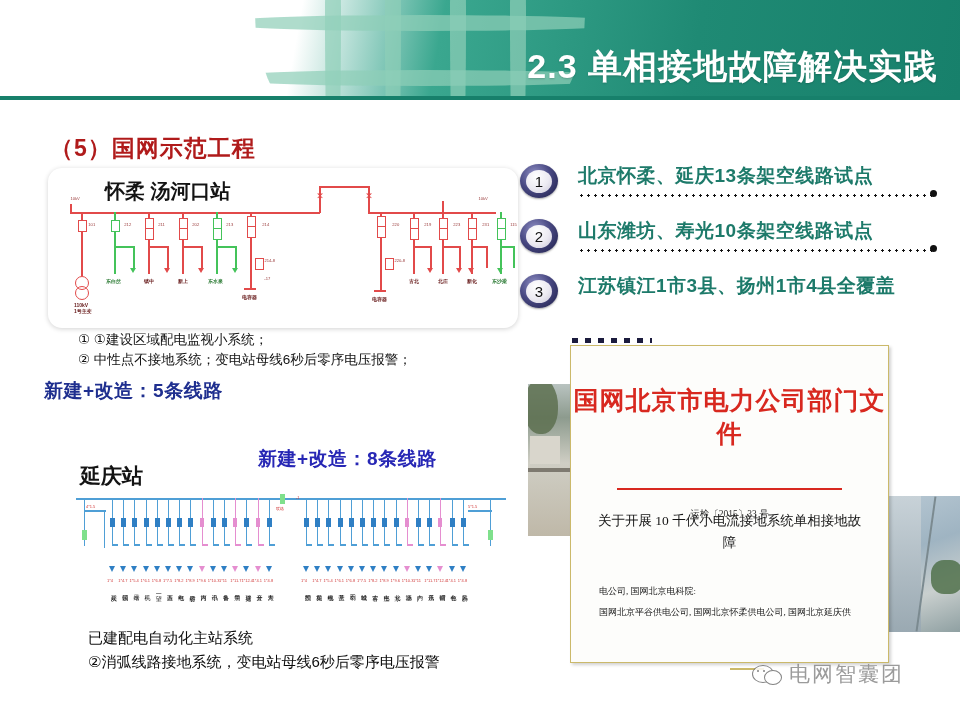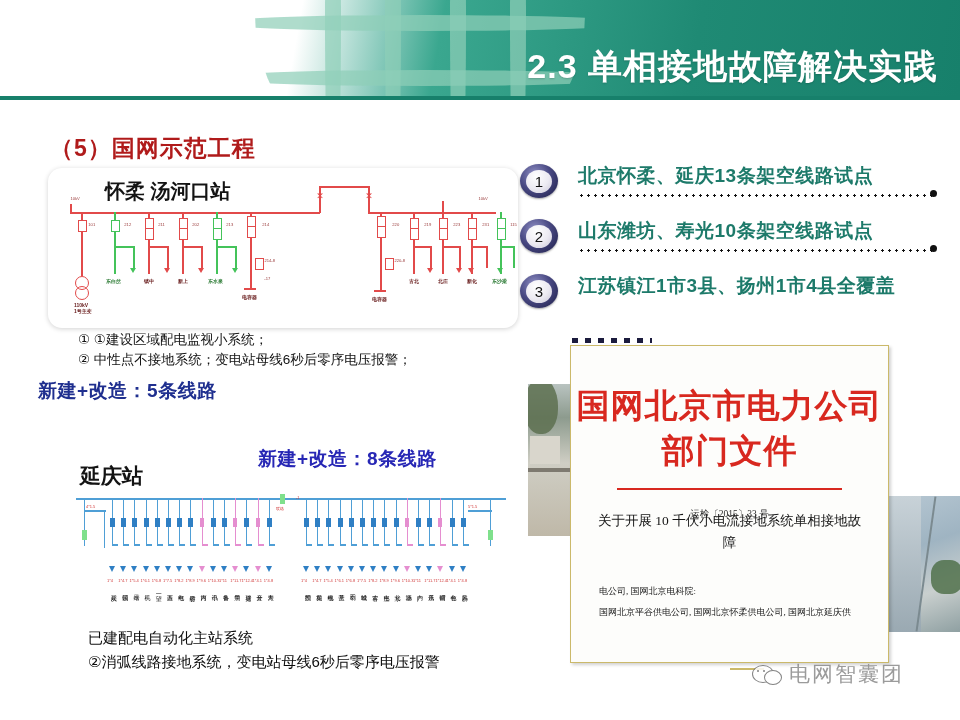--- a/index.html
+++ b/index.html
@@ -40,21 +40,21 @@
   .d1 .x{position:absolute;width:8px;height:8px;color:#e24a4a;font-size:9px;line-height:8px;text-align:center;}
   .d1 .tiny{position:absolute;font-size:4.5px;color:#9a3b3b;white-space:nowrap;transform:scale(.92);}
   .d1 .tinyb{position:absolute;font-size:5px;color:#6b2020;font-weight:bold;white-space:nowrap;}
   .d1 .arrow{position:absolute;width:0;height:0;border-left:3px solid transparent;border-right:3px solid transparent;border-top:5px solid #e24a4a;}
   .d1 .arrowG{position:absolute;width:0;height:0;border-left:3px solid transparent;border-right:3px solid transparent;border-top:5px solid #44c35a;}
   .d1 .ring{position:absolute;width:12px;height:12px;border:1.5px solid #e24a4a;border-radius:50%;}
   .d1 .cap{position:absolute;width:12px;height:2px;background:#e24a4a;}
 
   
   .notes1{position:absolute;left:78px;top:330px;font-size:13.5px;color:#121212;line-height:20px;white-space:nowrap;}
-  .blue1{position:absolute;left:38px;top:378px;font-size:19px;font-weight:bold;color:#1f2f8f;letter-spacing:.5px;}
+  .blue1{position:absolute;left:44px;top:378px;font-size:19px;font-weight:bold;color:#1f2f8f;letter-spacing:.5px;}
   .blue2{position:absolute;left:258px;top:446px;font-size:19px;font-weight:bold;color:#2727b5;letter-spacing:.5px;}
   .notes2{position:absolute;left:88px;top:626px;font-size:15px;color:#0d0d0d;line-height:24px;white-space:nowrap;}
 
   
   .card2-title{position:absolute;left:80px;top:462px;font-size:21px;font-weight:bold;color:#131313;}
   .d2{position:absolute;left:70px;top:492px;width:445px;height:128px;background:#fff;overflow:hidden;}
   .d2 .bus{position:absolute;height:1.5px;background:#4f9fd6;}
   .d2 .fdr{position:absolute;width:1px;background:#4f9fd6;}
   .d2 .blk{position:absolute;width:5px;height:9px;background:#2f7fc4;}
   .d2 .blkp{position:absolute;width:4px;height:9px;background:#e58ed0;}
@@ -90,21 +90,21 @@
     background:linear-gradient(160deg,#b9c9d4 0%,#9fb4c2 40%,#c9cfce 70%,#8fa0a2 100%);}
   .photo2 .wall{position:absolute;left:0;top:0;width:48px;height:136px;background:linear-gradient(#c8d2d8,#9aa9b2);}
   .photo2 .pole{position:absolute;left:52px;top:0;width:2px;height:136px;background:#7b8a90;transform:rotate(8deg);}
   .photo2 .grn{position:absolute;left:58px;top:64px;width:32px;height:34px;background:#4a6b44;border-radius:40%;opacity:.8;}
 
   .doc{position:absolute;left:570px;top:345px;width:317px;height:316px;background:#fdfdfb;
     border:1.5px solid #cbb96a;box-shadow:2px 2px 3px rgba(0,0,0,.18);}
   .doc-dots{position:absolute;left:572px;top:338px;width:80px;height:5px;
     background-image:linear-gradient(90deg,#1b1b3d 0 6px,transparent 6px 13px);background-size:13px 5px;}
   .doc-title{position:absolute;left:0;right:0;top:38px;text-align:center;font-family:"Liberation Serif","DejaVu Serif",serif;
-    font-size:33px;font-weight:bold;color:#d8281f;letter-spacing:1px;}
+    font-size:25px;font-weight:bold;color:#d8281f;letter-spacing:1px;}
   .doc-no{position:absolute;left:0;right:0;top:118px;text-align:center;font-family:"Liberation Serif","DejaVu Serif",serif;font-size:9.5px;color:#2a2a2a;margin-top:44px;}
   .doc-rule{position:absolute;left:46px;right:46px;top:142px;height:1.5px;background:#d8281f;}
   .doc-sub{position:absolute;left:26px;right:26px;top:164px;text-align:center;
     font-family:"Liberation Serif","DejaVu Serif",serif;font-size:13.5px;color:#151515;line-height:22px;}
   .doc-body{position:absolute;left:28px;right:24px;top:235px;font-family:"Liberation Serif","DejaVu Serif",serif;
     font-size:9px;color:#1a1a1a;line-height:21px;}
 
   
   .wm{position:absolute;left:752px;top:660px;display:flex;align-items:center;gap:7px;opacity:.85;}
   .wm .chat{position:relative;width:30px;height:22px;}

